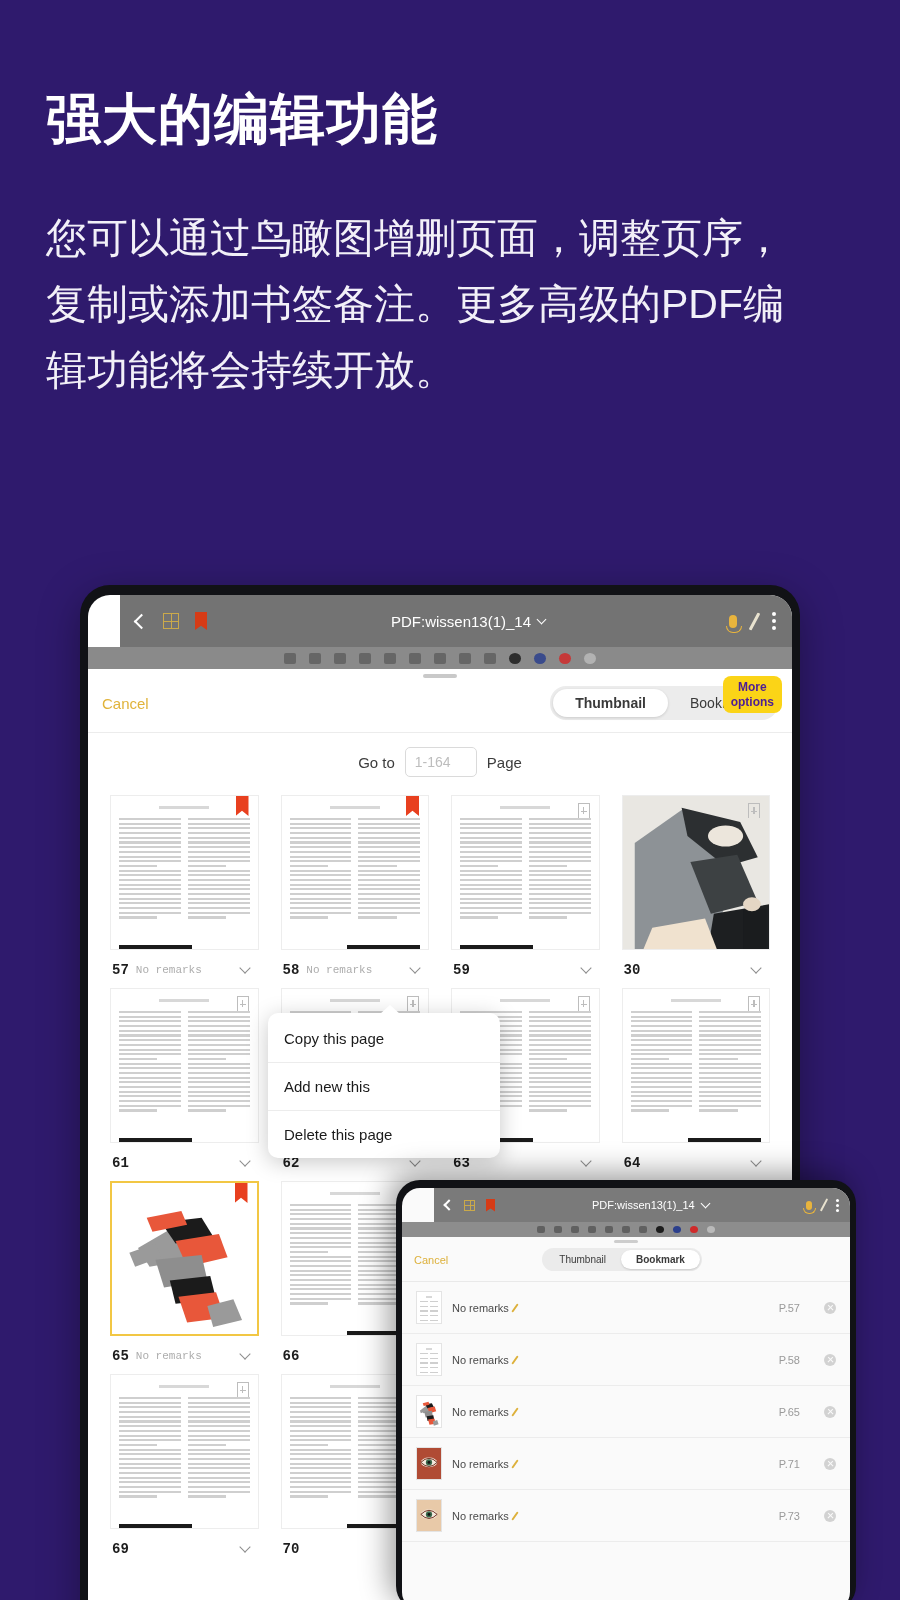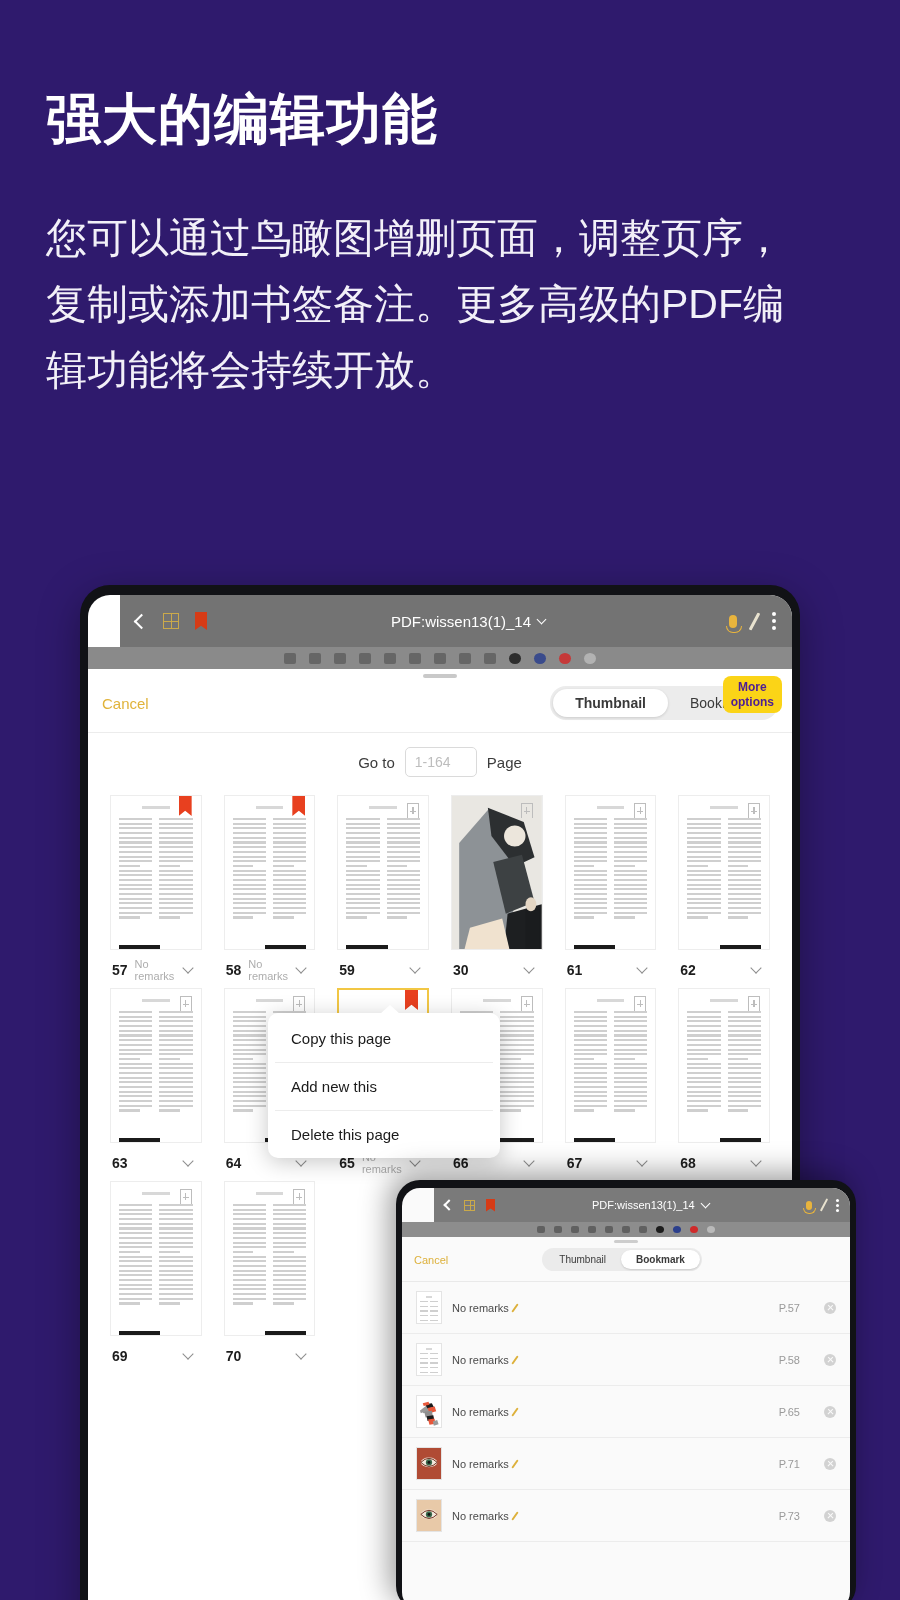--- a/index.html
+++ b/index.html
@@ -130,22 +130,22 @@
     border-top: 1px solid #ececec; padding: 14px 0 12px;
     font-size: 15px; color: #3c3c3c; background: #fff;
   }
   .goto-input {
     width: 72px; height: 30px; border: 1px solid #dadada; border-radius: 5px;
     display: flex; align-items: center; padding-left: 9px;
     color: #bdbdbd; font-size: 14px;
   }
 
   .thumb-grid {
-    display: grid; grid-template-columns: repeat(6, 1fr);
-    gap: 0 22px; padding: 6px 22px 0 22px; background: #fff;
+    display: grid; grid-template-columns: repeat(4, 1fr);
+    gap: 0 22px; padding: 6px 22px 0 22px; background: #fff; font-family: Liberation Mono, monospace;
   }
   .thumb-cell { padding-bottom: 6px; }
   .thumb-frame {
     height: 155px; background: #ffffff; border: 1px solid #ededed;
     position: relative; overflow: hidden;
     display: flex; align-items: stretch;
   }
   .thumb-frame.selected { border: 2px solid #f2c744; }
   .page-flag {
     position: absolute; right: 9px; top: 0; width: 13px; height: 20px;
@@ -187,21 +187,21 @@
     width: 8px; height: 8px; border-right: 1.7px solid #8d8d8d;
     border-bottom: 1.7px solid #8d8d8d; transform: rotate(45deg);
     margin-right: 8px; margin-bottom: 4px;
   }
 
   
   .ctx-menu {
     position: absolute; left: 180px; top: 418px; width: 232px;
     background: #ffffff; border-radius: 10px;
     box-shadow: 0 4px 22px rgba(0,0,0,.22);
-    padding: 2px 7px 0; z-index: 9;
+    padding: 2px 0 0; z-index: 9;
   }
   .ctx-arrow {
     position: absolute; top: -8px; left: 112px;
     width: 0; height: 0; border-left: 10px solid transparent;
     border-right: 10px solid transparent; border-bottom: 9px solid #ffffff;
   }
   .ctx-item {
     font-size: 15px; color: #1b1b1b; padding: 15px 16px;
     border-bottom: 1px solid #ececec;
   }

